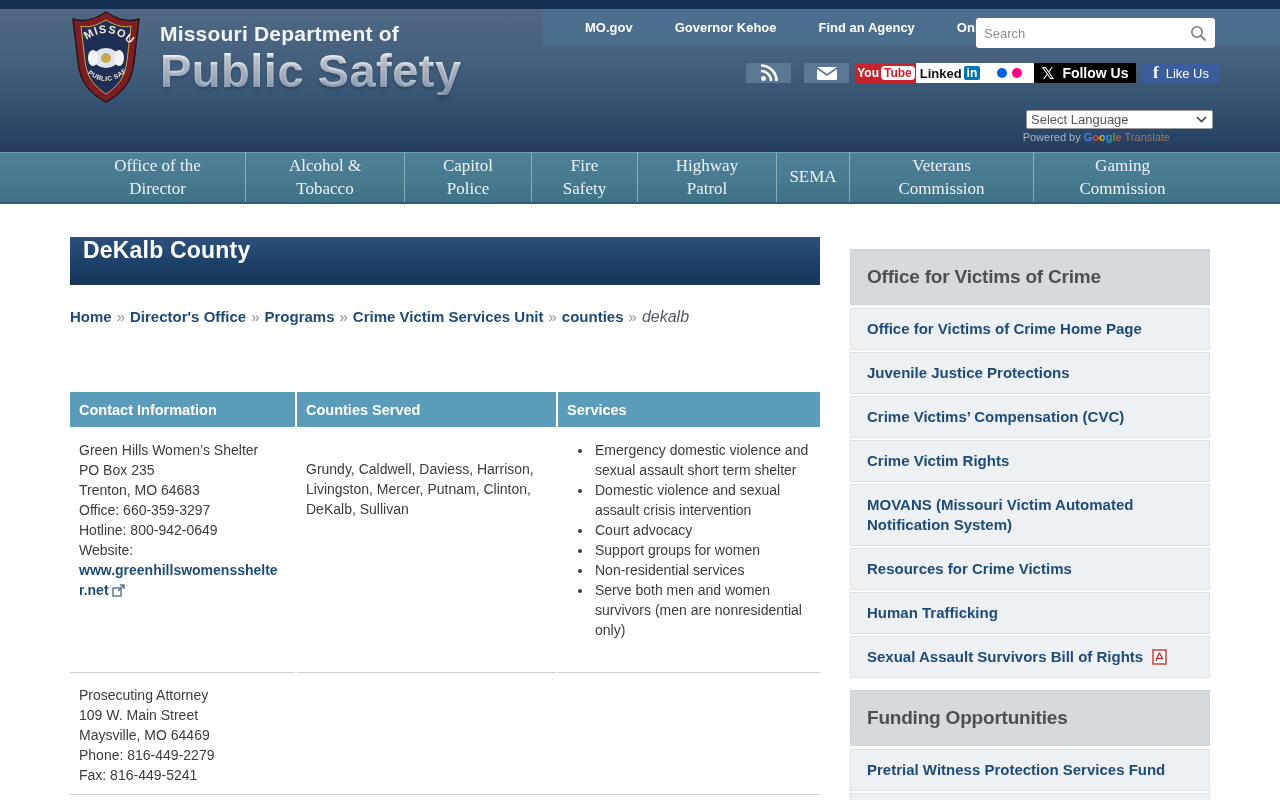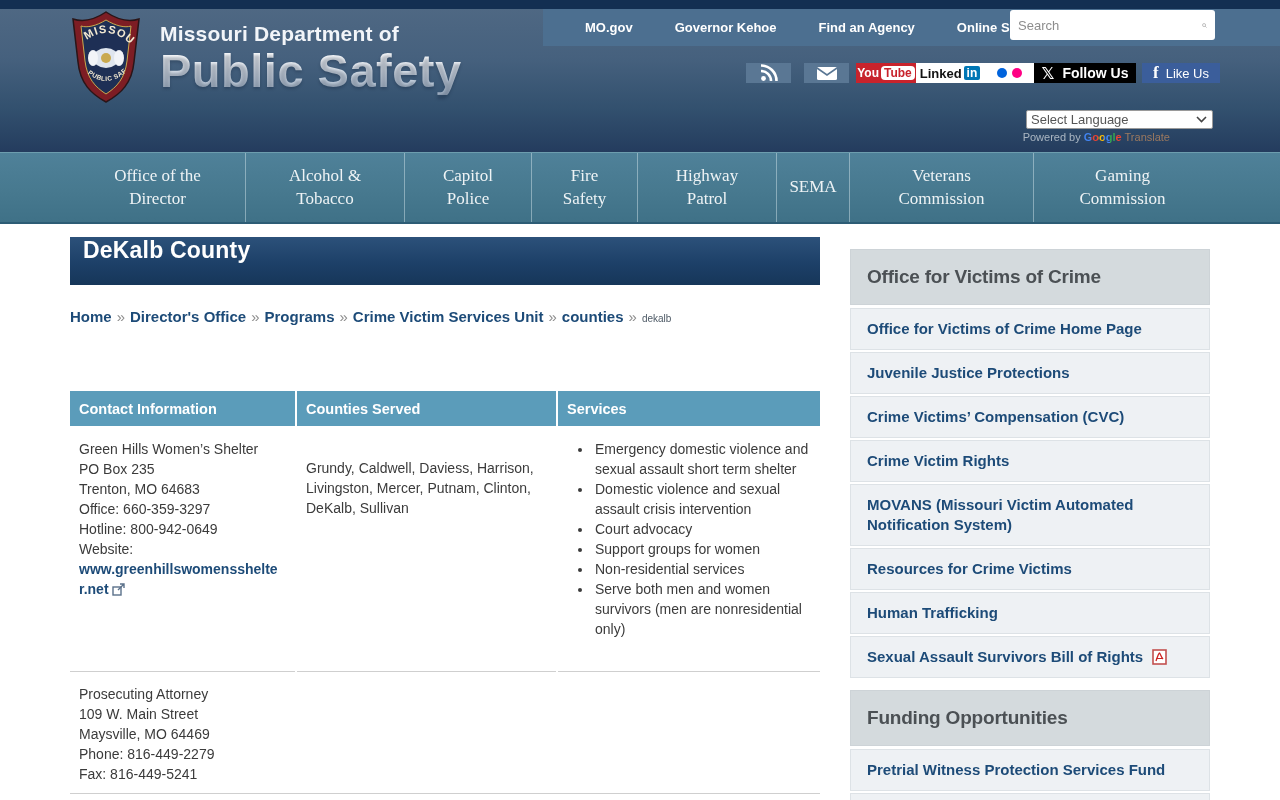--- a/index.html
+++ b/index.html
@@ -17,21 +17,21 @@
   .agency-line1 { color:#f2f5f9; font-size:21px; font-weight:bold; letter-spacing:0.2px; }
   .agency-line2 { font-size:47px; font-weight:bold; letter-spacing:0.5px; line-height:1.05;
     background:linear-gradient(#f8fafc 20%, #c6d2e0 70%, #9fb0c4 100%);
     -webkit-background-clip:text; background-clip:text; color:transparent;
     text-shadow:0 2px 3px rgba(10,25,45,0.25); }
 
   
   .topbar { position:absolute; left:543px; top:9px; right:0; height:37px; background:#4c6f90;
     display:flex; align-items:center; }
   .topbar a { color:#fff; font-size:13px; font-weight:bold; text-decoration:none; margin-left:42px; }
-  .searchbox { position:absolute; right:65px; top:1px; width:205px; height:30px; background:#fff;
+  .searchbox { position:absolute; right:65px; top:9px; width:239px; height:30px; background:#fff;
     border-radius:3px; display:flex; align-items:center; }
   .searchbox input { border:0; outline:0; flex:1; height:26px; padding:0 8px; font-size:13px;
     color:#444; font-family:"Liberation Sans",sans-serif; background:transparent; }
   .searchbox input::placeholder { color:#8d8d8d; }
   .search-icon { margin-right:8px; }
 
   
   .social { position:absolute; top:63px; right:60px; height:32px; display:flex; align-items:stretch; }
   .sblock { height:20px; display:flex; align-items:center; justify-content:center; cursor:pointer; }
   .sb-rss { width:45px; background:#5a7794; margin-right:13px; }
@@ -58,39 +58,39 @@
     border:1px solid #9a9a9a; border-radius:2px; display:flex; align-items:center;
     justify-content:space-between; padding:0 5px 0 4px; cursor:pointer; }
   .lang-select span { font-size:13px; color:#555; }
   .powered { position:absolute; top:131px; right:110px; font-size:11px; color:#aab6c2; }
   .powered .gword { font-weight:bold;
     background:linear-gradient(90deg,#4285F4 0 18%,#EA4335 18% 36%,#FBBC05 36% 52%,#4285F4 52% 68%,#34A853 68% 84%,#EA4335 84% 100%);
     -webkit-background-clip:text; background-clip:text; color:transparent; }
   .powered .tword { color:#c08a5e; opacity:0.75; }
 
   
-  .mainnav { position:absolute; left:0; top:152px; width:1280px; height:72px;
+  .mainnav { position:absolute; left:0; top:152px; width:1280px; height:52px;
     background:linear-gradient(#4f8199 0%, #47798f 55%, #3f7187 100%);
     border-top:1px solid #6d9dae; border-bottom:2px solid #2d5c75;
     display:flex; padding-left:70px; }
   .nav-item { display:flex; align-items:center; justify-content:center; text-align:center;
     color:#eef3f5; font-family:"Liberation Serif",serif; font-size:17px; line-height:1.35;
     white-space:pre-line; cursor:pointer; text-decoration:none; }
   .nav-item + .nav-item { border-left:1px solid rgba(220,235,240,0.45); }
 
   
   .content { position:absolute; left:70px; top:237px; width:750px; }
   .banner { height:48px; background:linear-gradient(#2c517a 0%, #1d4068 55%, #163659 100%);
     display:flex; padding-left:13px; }
   .banner h1 { color:#fff; font-size:23px; font-weight:bold; letter-spacing:0.2px; }
 
   .crumbs { margin-top:23px; font-size:15px; font-weight:bold; color:#1d4b78; }
   .crumbs a { color:#1d4b78; text-decoration:none; }
   .crumb-sep { color:#8e8e8e; font-weight:normal; margin:0 5px; }
-  .crumb-current { color:#4e5a66; font-weight:normal; font-size:10px; }
+  .crumb-current { color:#4e5a66; font-weight:normal; font-size:16px;font-style:italic; }
 
   .ctable { margin-top:26px; display:grid; grid-template-columns:225px 259px 1fr; column-gap:2px; }
   .th { background:#5b9cba; color:#fff; font-size:14.5px; font-weight:bold; height:35px;
     display:flex; align-items:center; padding-left:9px;margin-top:40px; }
   .td { font-size:14px; color:#3b3b3b; line-height:20px; padding:13px 10px 10px 9px;
     min-height:246px; border-bottom:1px solid #cfcfcf; }
   .td-counties { padding-top:32px; }
   .weblink { color:#1d4b78; font-weight:bold; text-decoration:none; word-break:break-all; }
   .services-ul { margin-left:26px; }
   .services-ul li { margin:0; padding-left:2px; }

